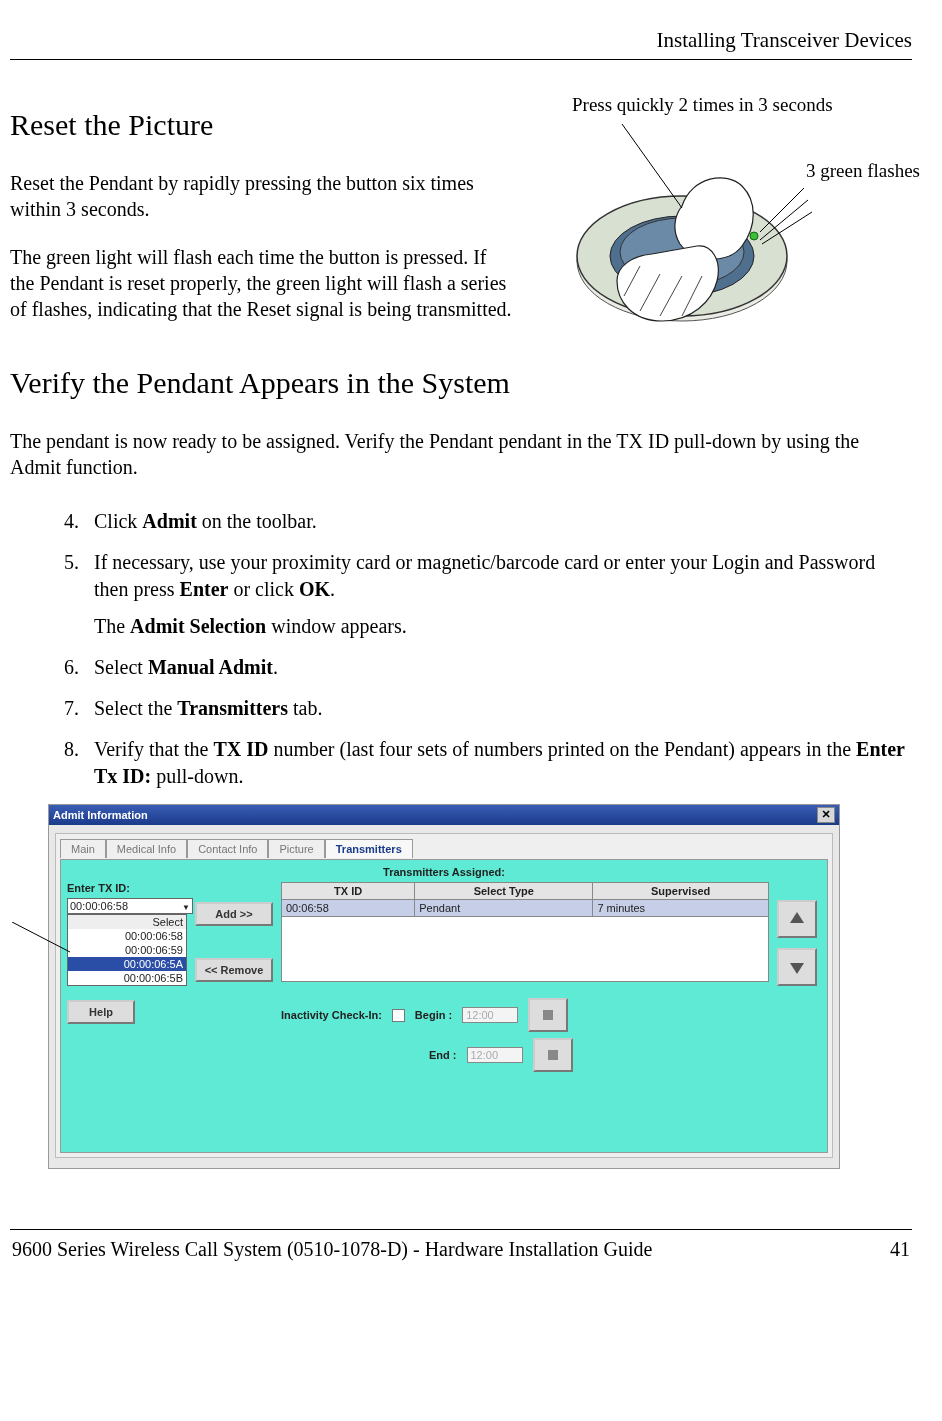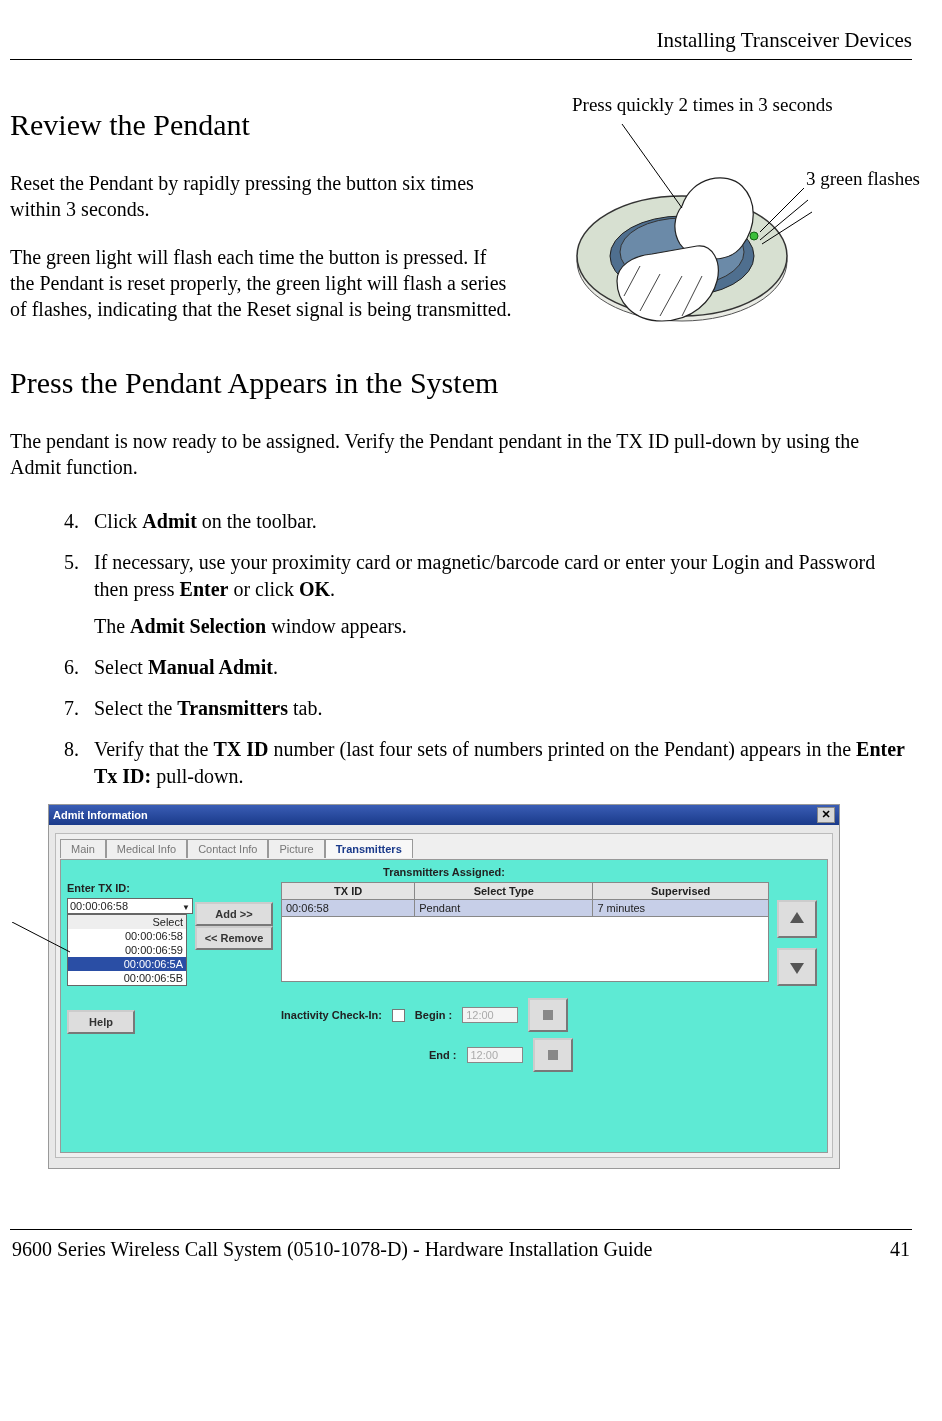--- a/index.html
+++ b/index.html
@@ -20,21 +20,21 @@
     margin-bottom: 6px;
   }
   hr.rule { border: none; border-top: 1px solid #000; margin: 0 0 40px 0; }
   hr.footrule { border: none; border-top: 1px solid #000; margin: 60px 0 8px 0; }
   .two-col { display: flex; gap: 20px; }
   .left-col { flex: 1; }
   .right-col { width: 380px; position: relative; }
   h2.sec { font-size: 30px; font-weight: normal; margin: 8px 0 28px 0; }
   p.body { font-size: 20px; margin: 0 0 22px 0; line-height: 1.3; }
   .anno1 { position: absolute; top: -6px; left: 40px; font-size: 19px; }
-  .anno2 { position: absolute; top: 68px; right: -8px; font-size: 19px; }
+  .anno2 { position: absolute; top: 60px; right: -8px; font-size: 19px; }
   .pendant-diagram { margin-top: 16px; }
   .pendant-diagram svg { display: block; }
   ol.steps { font-size: 20px; padding-left: 74px; margin: 28px 0 0 0; line-height: 1.35;}
   ol.steps li { padding-left: 10px; margin-bottom: 14px; }
   .substep { margin: 10px 0 0 0; }
   .screenshot-wrap { position: relative; margin: 6px 0 0 38px; }
   .pointer-line { position: absolute; top: 118px; left: -36px; }
   .admit-window {
     width: 790px;
     background: #e8e8e8;
@@ -56,58 +56,58 @@
   .center-panel { flex:1; background:#efefef; border:1px solid #bbb; padding:4px; }
   .right-panel { width:86px; display:flex;flex-direction:column;gap:12px;padding-top:6px;}
   .tabs { display:flex; gap:0; margin-bottom:2px;}
   .tab { border:1px solid #999; border-bottom:none; padding:3px 10px; background:#e4e4e4; font-weight:bold; color:#1a3a8a; font-size:11px;position:relative;top:1px;}
   .tab.inactive { background:#efefef; color:#777; font-weight:normal;}
   .tab.active { background:#f8f8f8; }
   .tab-content { border:1px solid #999; background:#5eead4; padding:6px; min-height:280px;}
   .assigned-label{ text-align:center; font-weight:bold; font-size:11px; margin-bottom:4px;}
   .grid-row{ display:flex; gap:8px;}
   .leftbox{ width:120px; }
-  .midbuttons{ width:78px; display:flex;flex-direction:column;gap:0;padding-top:20px;}
+  .midbuttons{ width:78px; display:flex;flex-direction:column;gap:32px;padding-top:20px;}
   .tablebox{ flex:1; }
   .arrows{ width:44px; display:flex;flex-direction:column;gap:10px;padding-top:18px;}
   .lbl{ font-weight:bold; font-size:11px; margin-bottom:4px; display:block;}
   .dd{ width:100%; border:1px solid #666; background:#fff; padding:1px 2px; font-size:11px; display:flex;justify-content:space-between;align-items:center;}
   .optlist{ border:1px solid #666; background:#fff; margin-top:0; font-size:11px;}
   .optlist div{ padding:1px 3px; }
   .optlist .hdr{ text-align:right; background:#eee;}
   .optlist .sel{ background:#2a4ea5;color:#fff; text-align:right;}
   .optlist .r{ text-align:right;}
   .btn3d{ border:2px outset #ccc; background:#ddd; padding:4px 2px; text-align:center; font-weight:bold;font-size:11px; color:#333;}
   .tbl{ width:100%; border-collapse:collapse; font-size:11px;}
   .tbl th{ border:1px solid #888; background:#e4e4e4; padding:2px 4px; font-weight:bold;}
   .tbl td{ border:1px solid #888; background:#c7cfe8; padding:2px 4px;}
   .tbl .empty td{ background:#fff; height:60px; border-top:none;}
   .arrowbtn{ width:36px;height:34px;border:2px outset #ccc;background:#ddd;display:flex;align-items:center;justify-content:center;}
   .arrowbtn svg{display:block;}
   .inact-row{ display:flex; align-items:center; gap:10px; margin-top:16px;}
   .inact-row .flabel{ font-weight:bold; font-size:11px;}
   .timebox{ width:48px; border:1px solid #888; background:#f4f4f4; color:#aaa; padding:1px 3px; font-size:11px;}
   .smallgray{ width:36px;height:30px;border:2px outset #ccc;background:#ddd; display:inline-flex;align-items:center;justify-content:center;}
-  .helpbox{ margin-top:24px;}
+  .helpbox{ margin-top:14px;}
   .sidebtn{ border:2px outset #ccc; background:#ddd; padding:10px 2px; text-align:center; font-weight:bold;font-size:11px;color:#222;}
   .sidebtn.dis{ color:#9a9a9a;}
   .dd .caret:after{ content:"▼"; font-size:8px;}
   .footer{ display:flex; justify-content:space-between; font-size:20px; padding: 0 2px;}
   .chk{ width:11px;height:11px;border:1px solid #777;background:#fff;display:inline-block;vertical-align:middle;}
 </style>
 </head>
 <body>
 
 <div class="page">
   <div class="running-head">Installing Transceiver Devices</div>
   <hr class="rule">
 
   <div class="two-col">
     <div class="left-col">
-      <h2 class="sec">Review the Pendant</h2>
+      <h2 class="sec">Reset the Picture</h2>
       <p class="body">Reset the Pendant by rapidly pressing the button six times within 3 seconds.</p>
       <p class="body">The green light will flash each time the button is pressed. If the Pendant is reset properly, the green light will flash a series of flashes, indicating that the Reset signal is being transmitted.</p>
     </div>
     <div class="right-col">
       <div class="anno1">Press quickly 2 times in 3 seconds</div>
       <div class="anno2">3 green flashes</div>
       <div class="pendant-diagram">
         <svg width="340" height="230" viewBox="0 0 340 230">
 
           <ellipse cx="150" cy="145" rx="105" ry="60" fill="#e9ebe4" stroke="#555" stroke-width="1"></ellipse>
@@ -127,21 +127,21 @@
           <line x1="90" y1="8" x2="150" y2="92" stroke="#000" stroke-width="1"></line>
 
           <line x1="272" y1="72" x2="228" y2="116" stroke="#000"></line>
           <line x1="276" y1="84" x2="228" y2="124" stroke="#000"></line>
           <line x1="280" y1="96" x2="230" y2="128" stroke="#000"></line>
         </svg>
       </div>
     </div>
   </div>
 
-  <h2 class="sec" style="margin-top:20px">Press the Pendant Appears in the System</h2>
+  <h2 class="sec" style="margin-top:20px">Verify the Pendant Appears in the System</h2>
   <p class="body">The pendant is now ready to be assigned. Verify the Pendant pendant in the TX ID pull-down by using the Admit function.</p>
 
   <ol class="steps" start="4">
     <li><span>Click <b>Admit</b> on the toolbar.</span></li>
     <li><span>If necessary, use your proximity card or magnetic/barcode card or enter your Login and Password then press <b>Enter</b> or click <b>OK</b>.</span>
       <div class="substep"><span>The <b>Admit Selection</b> window appears.</span></div>
     </li>
     <li><span>Select <b>Manual Admit</b>.</span></li>
     <li><span>Select the <b>Transmitters</b> tab.</span></li>
     <li><span>Verify that the <b>TX ID</b> number (last four sets of numbers printed on the Pendant) appears in the <b>Enter Tx ID:</b> pull-down.</span></li>

